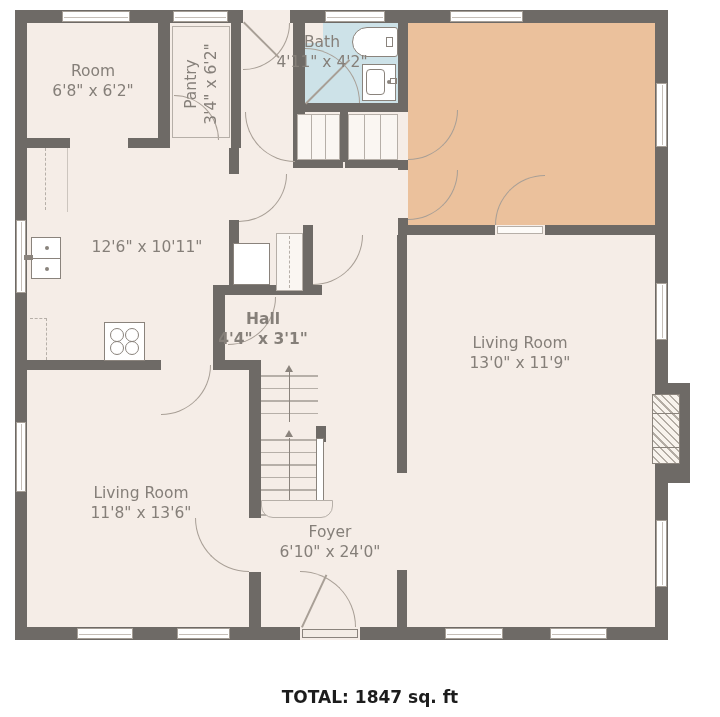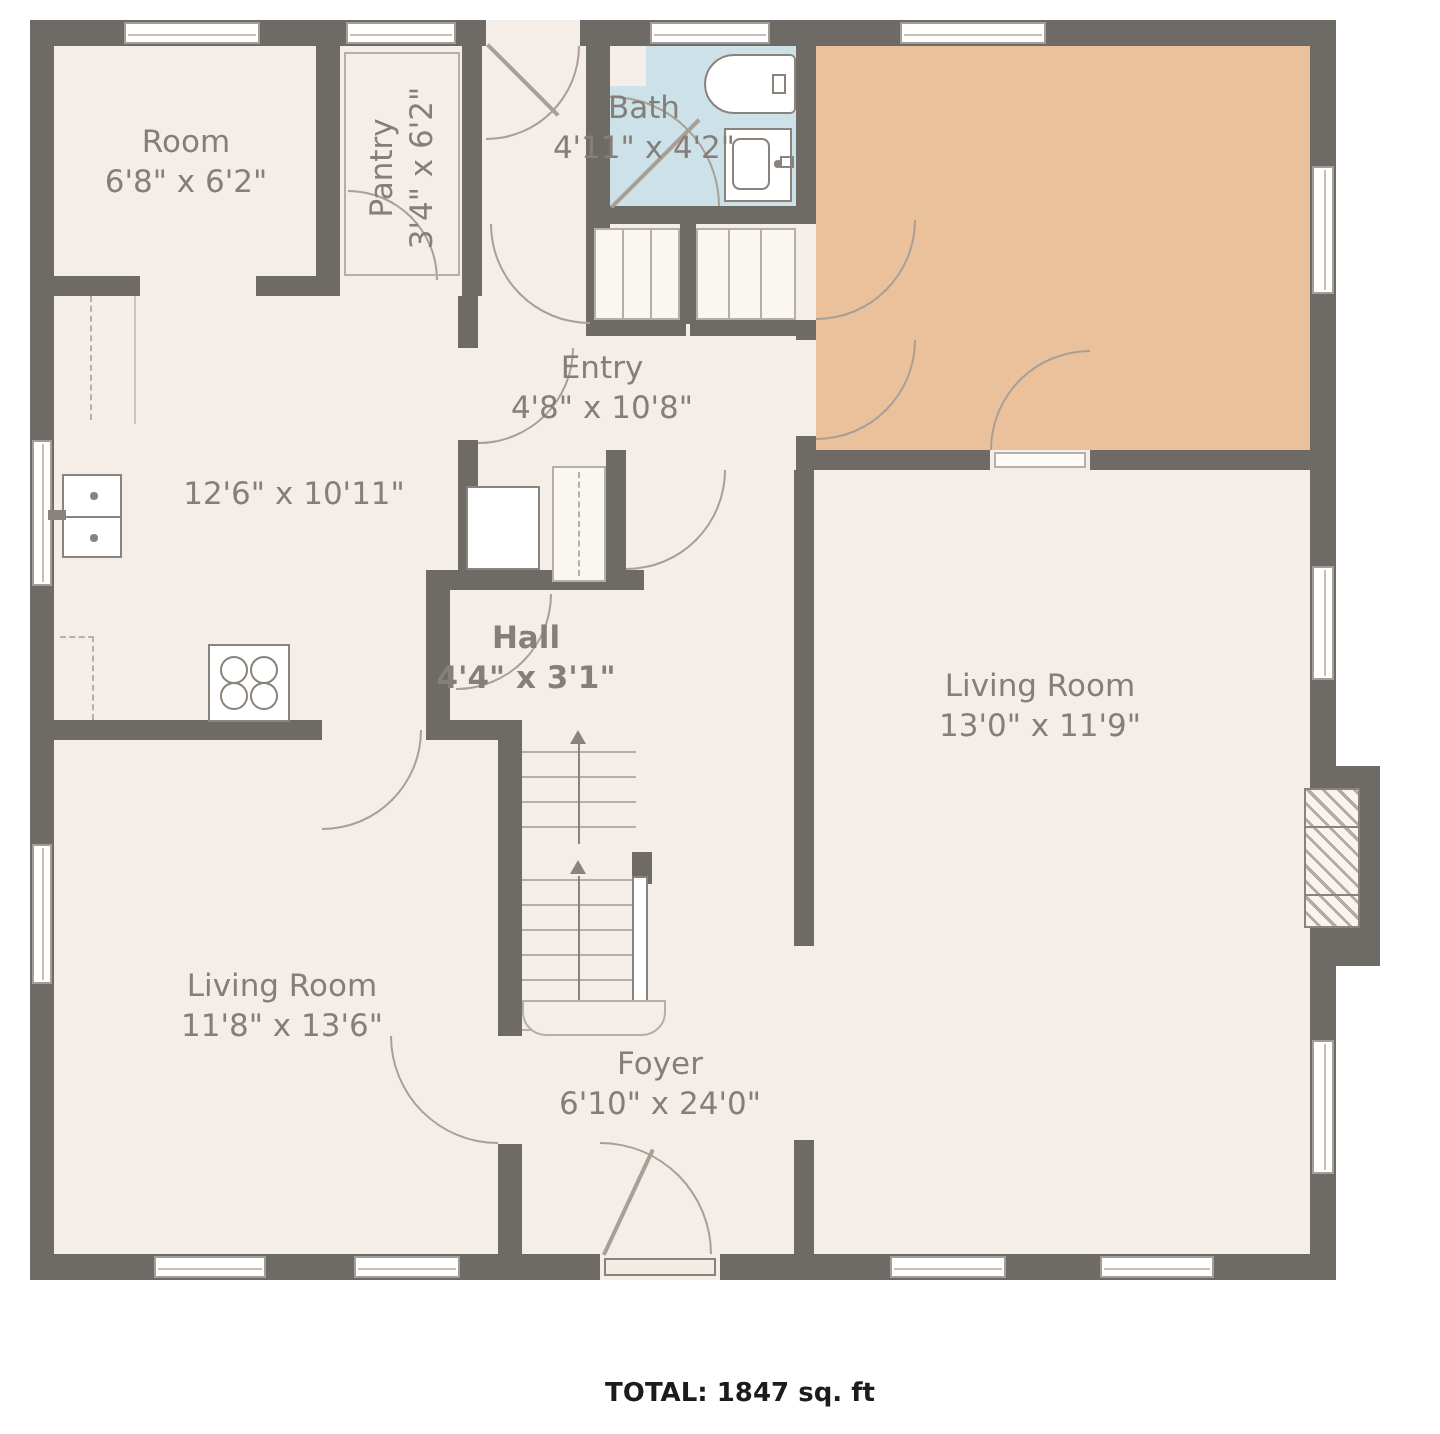--- a/index.html
+++ b/index.html
@@ -22,21 +22,21 @@
   .lbl.rot{transform:translate(-50%,-50%) rotate(-90deg);}
   .fix{background:#fff;border:1.5px solid#8a837c;}
   .thin{border:1px solid #b6afa8;background:transparent;}
   .treads{background:repeating-linear-gradient(to bottom,transparent 0 11.3px,#b6afa8 11.3px 12.5px);}
   .burner{width:12px;height:12px;border:1.5px solid #8a837c;border-radius:50%;}
   .dot{width:4px;height:4px;background:#8a837c;border-radius:50%;position:absolute;}
   .hatch{background:repeating-linear-gradient(45deg,#f8f3ed 0 4px,#b3aca4 4px 5.5px);border:1px solid #8a837c;}
   .arrowline{width:1.2px;background:#8a837c;}
   .arrowhead{width:0;height:0;border-left:4.5px solid transparent;border-right:4.5px solid transparent;border-bottom:7px solid #8a837c;}
   #total{position:absolute;left:370px;top:697px;transform:translate(-50%,-50%);
-         font-size:13px;font-weight:bold;color:#1c1c1c;white-space:nowrap;}
+         font-size:17px;font-weight:bold;color:#1c1c1c;white-space:nowrap;}
   .dash-v{border-left:1px dashed #b6afa8;}
 </style>
 </head>
 <body>
 
 <div id="stage">
 
   <div class="abs floor" style="left:15px;top:10px;width:653px;height:630px;"></div>
   <div class="abs" style="left:408px;top:23px;width:247px;height:202px;background:#ebc19c;"></div>
   <div class="abs" style="left:305px;top:23px;width:93px;height:80px;background:#cde2e8;"></div>
@@ -168,27 +168,23 @@
   </div>
 
   <div class="lbl" style="left:93px;top:81px;">
     <div>Room</div>
     <div>6'8" x 6'2"</div>
   </div>
   <div class="lbl rot" style="left:201px;top:84px;">
     <div>Pantry</div>
     <div>3'4" x 6'2"</div>
   </div>
-  <div class="lbl" style="left:322px;top:64px;">
+  <div class="lbl" style="left:322px;top:52px;">
     <div>Bath</div>
     <div>4'11" x 4'2"</div>
-  </div>
-  <div class="lbl" style="left:301px;top:194px;">
-    <div>Entry</div>
-    <div>4'8" x 10'8"</div>
   </div>
   <div class="lbl" style="left:147px;top:247px;">
     <div>12'6" x 10'11"</div>
   </div>
   <div class="lbl" style="left:263px;top:329px;font-weight:bold;">
     <div>Hall</div>
     <div>4'4" x 3'1"</div>
   </div>
   <div class="lbl" style="left:520px;top:353px;">
     <div>Living Room</div>

